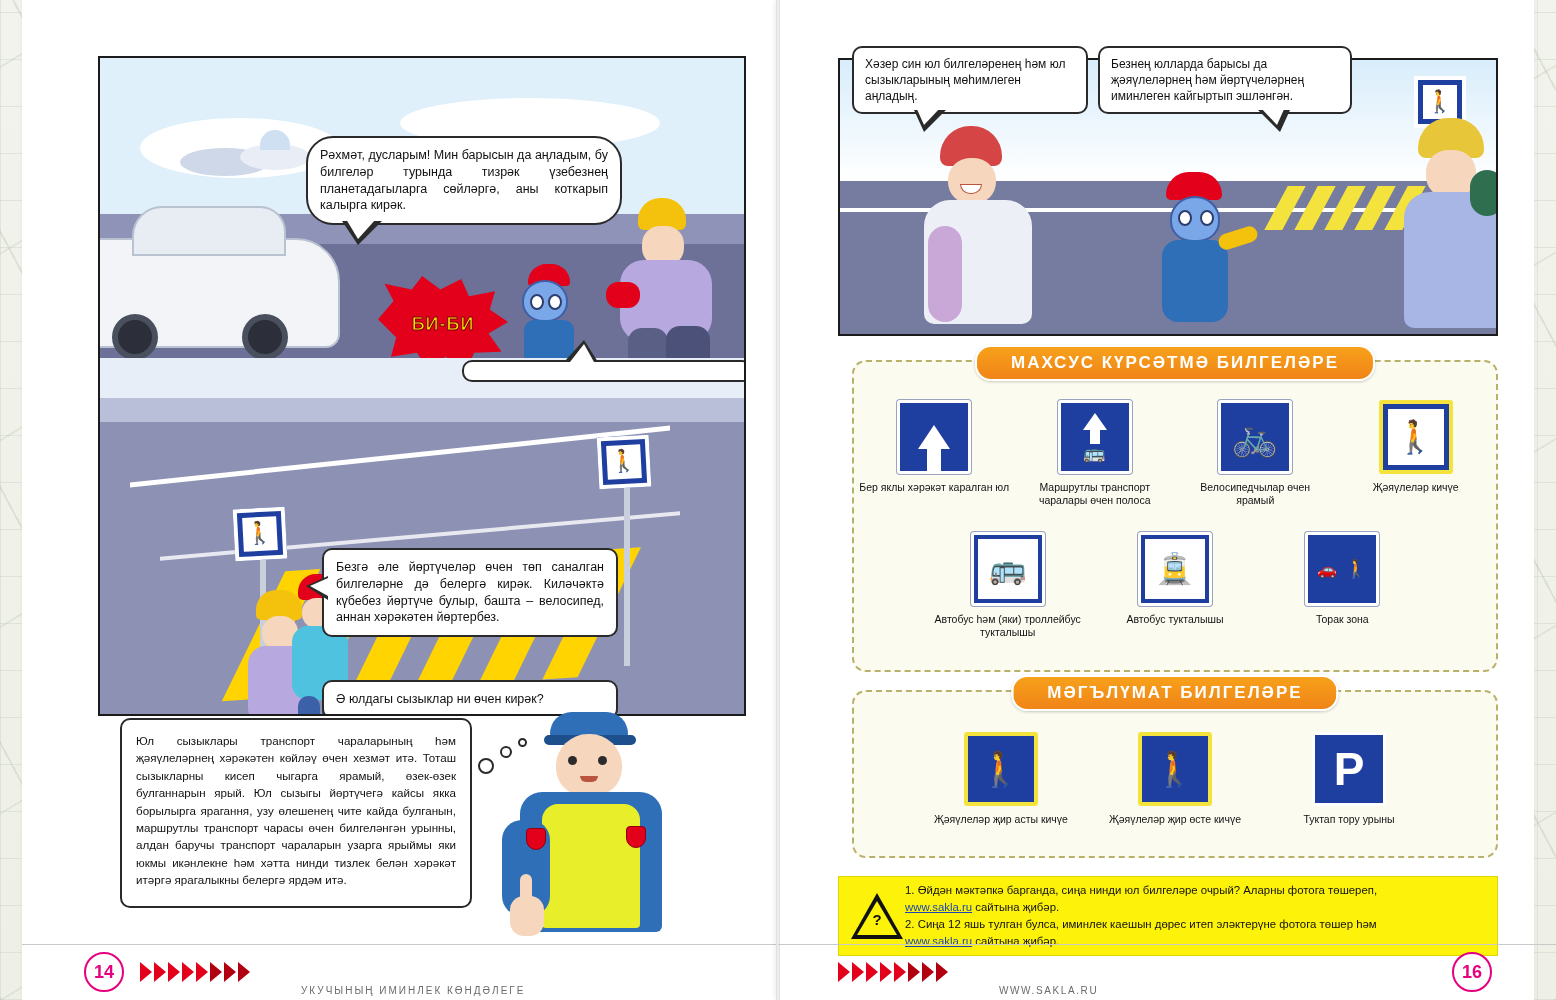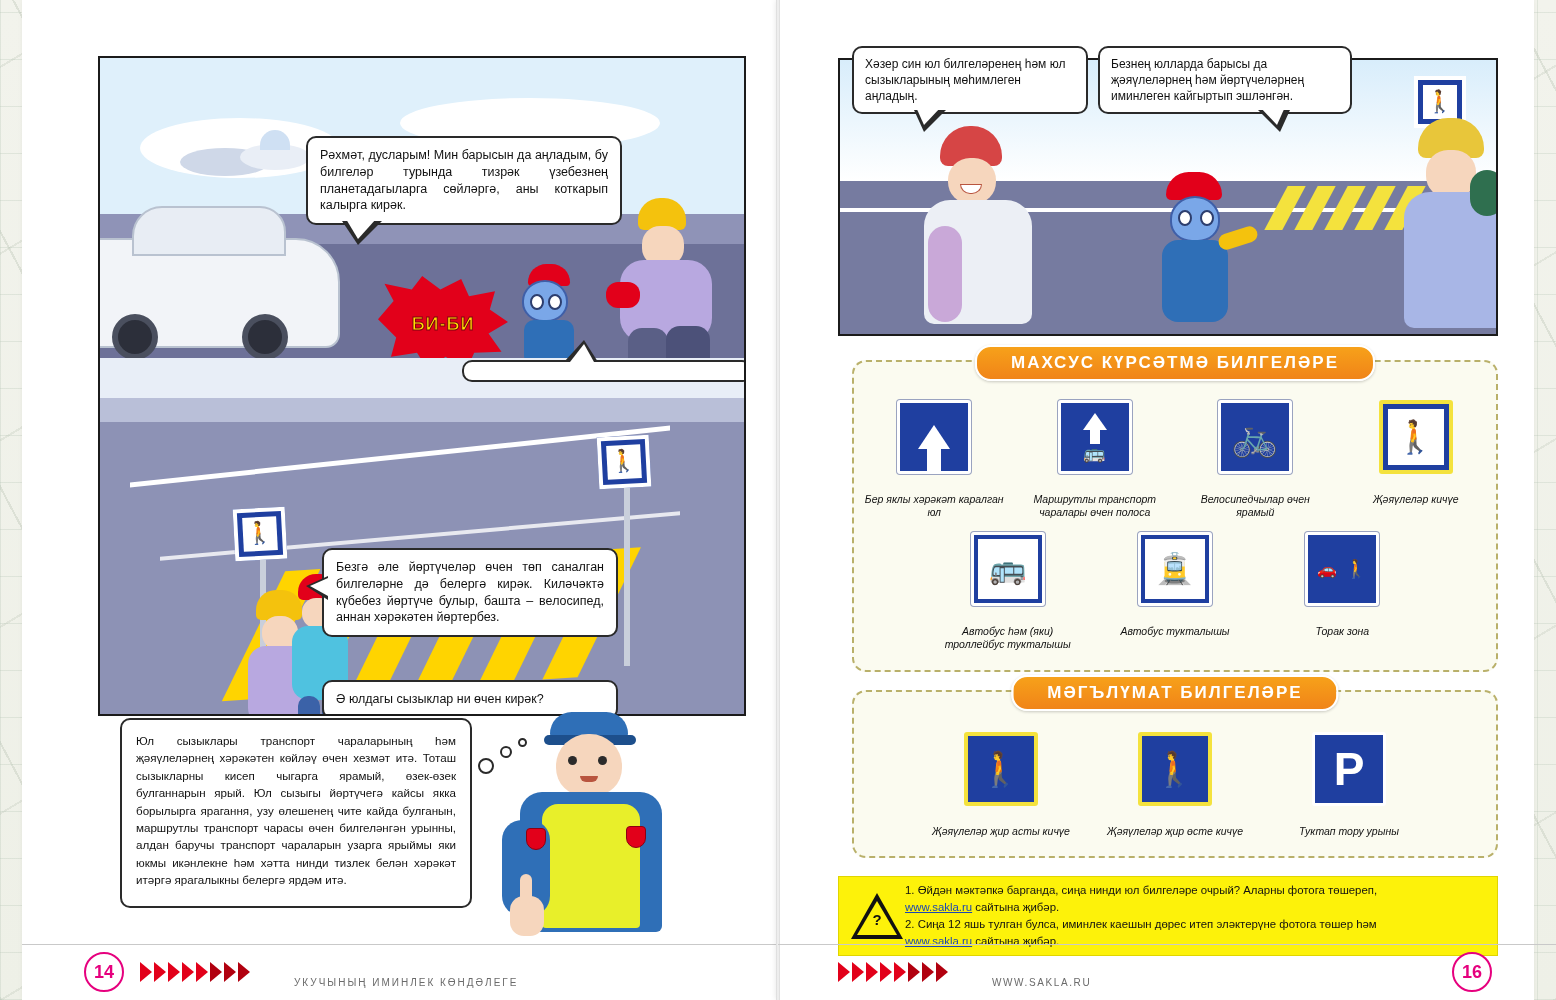--- a/index.html
+++ b/index.html
@@ -45,21 +45,21 @@
     position:absolute; bottom:8px; width:40px; height:40px; border-radius:50%;
     border:2px solid #e6007e; color:#e6007e; font-size:18px; font-weight:bold;
     display:flex; align-items:center; justify-content:center; background:#fff;
   }
   .pagenum-left  { left:62px; }
   .pagenum-right { left:1452px; }
   .chevrons { position:absolute; bottom:18px; display:flex; gap:2px; }
   .chev { width:0;height:0;border-top:10px solid transparent;border-bottom:10px solid transparent;border-left:12px solid #e2001a; }
   .chev.dark { border-left-color:#b1000f; }
   .footer-text {
-    position:absolute; bottom:12px; font-size:10px; letter-spacing:2px; color:#6b6b6b; text-transform:uppercase;
+    position:absolute; bottom:4px; font-size:10px; letter-spacing:2px; color:#6b6b6b; text-transform:uppercase;margin-left:7px;
   }
 
   
   .comic {
     position:absolute; left:76px; top:56px; width:648px; height:660px;
     border:2px solid #1b1b1b; background:#cfe4f5; overflow:hidden;
   }
   .comic-top { position:absolute; left:0; right:0; top:0; height:300px;
     background:linear-gradient(#dff0fb 0 52%, #8f93b7 52% 62%, #6d7198 62% 100%); }
   .comic-bottom { position:absolute; left:0; right:0; top:300px; bottom:0;
@@ -98,21 +98,21 @@
   .alien-eye { position:absolute; width:14px;height:16px;border-radius:50%;background:#fff;border:2px solid #2d3e6e;top:12px; }
 
   
   .bubble {
     position:absolute; background:#fff; border:2px solid #2a2a2a; border-radius:10px;
     padding:9px 12px; font-size:12.5px; line-height:1.34; color:#111; text-align:justify;
   }
   .bubble .tail {
     position:absolute; width:0;height:0;
   }
-  .b1 { left:206px; top:78px; width:316px; }
+  .b1 { left:206px; top:78px; width:316px;border-radius:27px; }
   .b1 .tail { left:34px; bottom:-22px; border-left:16px solid transparent; border-right:24px solid transparent; border-top:24px solid #2a2a2a; }
   .b1 .tail:after{ content:""; position:absolute; left:-12px; top:-26px; border-left:12px solid transparent;border-right:18px solid transparent;border-top:20px solid #fff; }
   .b2 { left:362px; top:302px; width:290px; }
   .b2 .tail { left:100px; top:-22px; border-left:20px solid transparent;border-right:14px solid transparent;border-bottom:22px solid #2a2a2a; }
   .b2 .tail:after{ content:""; position:absolute; left:-14px; top:4px; border-left:14px solid transparent;border-right:10px solid transparent;border-bottom:18px solid #fff; }
   .b3 { left:222px; top:490px; width:296px; }
   .b3 .tail { left:-18px; top:26px; border-top:10px solid transparent;border-bottom:14px solid transparent;border-right:22px solid #2a2a2a; }
   .b3 .tail:after{ content:""; position:absolute; left:4px; top:-8px; border-top:8px solid transparent;border-bottom:10px solid transparent;border-right:18px solid #fff; }
   .b4 { left:222px; top:622px; width:296px; }
   .b4 .tail { left:40px; bottom:-20px; border-left:10px solid transparent;border-right:20px solid transparent;border-top:22px solid #2a2a2a; }
@@ -175,21 +175,21 @@
   .sec-1 { top:360px; height:312px; }
   .sec-2 { top:690px; height:168px; }
   .sec-title {
     position:absolute; left:50%; transform:translateX(-50%); top:-17px;
     background:linear-gradient(#f7a11a,#f08418); color:#fff; font-weight:bold;
     font-size:17px; letter-spacing:2px; padding:6px 34px; border-radius:16px;
     border:2px solid #fff; white-space:nowrap; box-shadow:0 1px 3px rgba(0,0,0,0.2);
   }
   .signs-row { position:absolute; left:0; right:0; display:flex; justify-content:space-around; align-items:flex-start; }
   .sign-item { width:150px; text-align:center; }
-  .sign-caption { font-size:10.5px; line-height:1.25; color:#111; margin-top:19px;font-style:italic; }
+  .sign-caption { font-size:10.5px; line-height:1.25; color:#111; margin-top:7px; }
 
   .sq-sign {
     width:74px; height:74px; margin:0 auto; background:#1f3fa0;
     border:3px solid #fff; border-radius:3px; box-shadow:0 0 0 1px #9aa3c0;
     display:flex; align-items:center; justify-content:center; position:relative;
   }
   .arrow-up {
     width:0;height:0; border-left:16px solid transparent;border-right:16px solid transparent;border-bottom:24px solid #fff;
     position:relative;
   }

